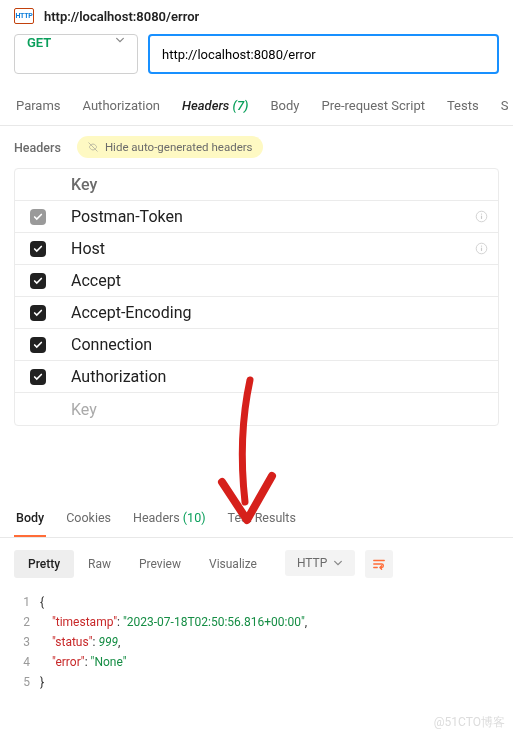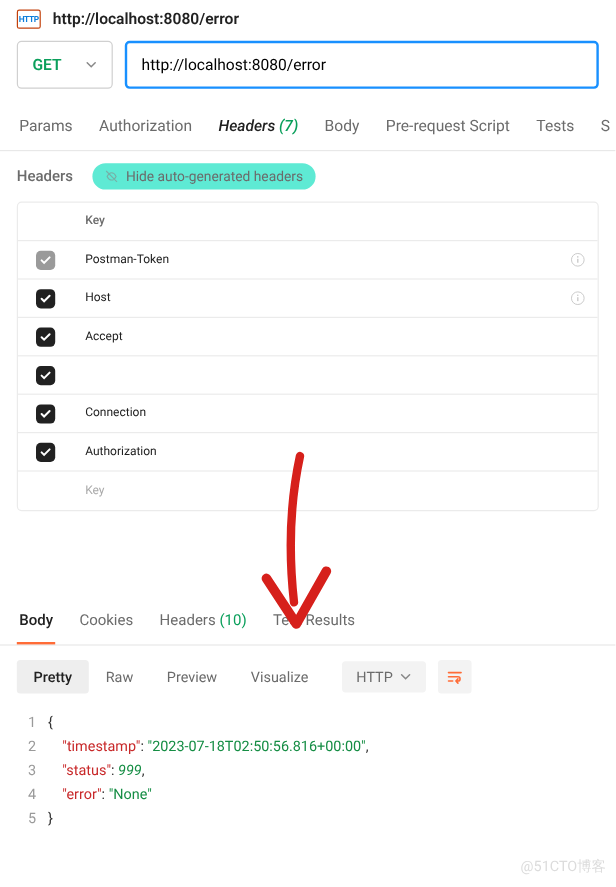--- a/index.html
+++ b/index.html
@@ -3,56 +3,56 @@
 <meta charset="utf-8">
 <style>
 * { margin: 0; padding: 0; box-sizing: border-box; font-family: -apple-system, BlinkMacSystemFont, "Segoe UI", Roboto, sans-serif; }
 body { background: #fff; color: #212121; font-size: 13px; width: 513px; height: 739px; overflow: hidden; position: relative; }
 
 .top-row { display: flex; align-items: center; padding: 8px 14px 10px; gap: 10px; }
 .http-badge { width: 20px; height: 16px; display: inline-flex; align-items: center; justify-content: center; border: 1px solid #c2410c; color: #0e7eda; font-size: 7px; font-weight: 700; border-radius: 2px; letter-spacing: -0.3px; }
 .title { font-weight: 600; font-size: 13px; color: #212121; }
 
 .req-row { display: flex; gap: 10px; padding: 0 14px 14px; }
-.method-sel { width: 80px; height: 40px; border: 1px solid #d0d0d0; border-radius: 4px; display: flex; align-items: center; justify-content: space-between; padding: 0 12px; cursor: pointer; }
+.method-sel { width: 124px; height: 40px; border: 1px solid #d0d0d0; border-radius: 4px; display: flex; justify-content: space-between; padding: 0 12px; cursor: pointer; }
 .method-label { color: #0a9f5b; font-weight: 600; font-size: 13px; }
 .chevron { width: 10px; height: 10px; }
 .url-input { flex: 1; height: 40px; border: 2px solid #1890ff; border-radius: 4px; padding: 0 12px; font-size: 13px; outline: none; }
 
 .tabs { display: flex; gap: 18px; padding: 0 14px; border-bottom: 1px solid #e8e8e8; font-size: 13px; overflow: hidden; white-space: nowrap; }
 .tab { padding: 10px 2px; color: #6b6b6b; cursor: pointer; }
 .tab.active { color: #212121; font-weight: 500; border-bottom: 2px solid transparent; font-style: italic; }
 .tab .count { color: #0a9f5b; }
 
 .subhead { display: flex; align-items: center; padding: 10px 14px; gap: 16px; }
 .subhead-label { color: #6b6b6b; font-weight: 500; font-size: 12.5px; }
-.hide-pill { background: #5eead4; border-radius: 12px; padding: 4px 10px; font-size: 11.5px; color: #6b6b6b; display: flex; align-items: center; gap: 6px; cursor: pointer; }
+.hide-pill { background: #fef9c3; border-radius: 12px; padding: 4px 10px; font-size: 11.5px; color: #6b6b6b; display: flex; align-items: center; gap: 6px; cursor: pointer; }
 .eye-off { width: 12px; height: 12px; opacity: 0.6; }
 
 .htable { border: 1px solid #ebebeb; border-radius: 4px; margin: 0 14px; }
 .hrow { display: flex; align-items: center; border-bottom: 1px solid #ebebeb; height: 32px; }
 .hrow:last-child { border-bottom: none; }
 .hcell-chk { width: 46px; display: flex; justify-content: center; }
-.hcell-key { flex: 1; padding: 0 10px; font-size: 10px; color: #212121; }
+.hcell-key { flex: 1; padding: 0 10px; font-size: 16px; color: #212121; }
 .hcell-key.placeholder { color: #aaa; }
 .hcell-info { width: 34px; display: flex; justify-content: center; }
 .hrow.head .hcell-key { color: #6b6b6b; font-weight: 500; }
 .chk { width: 16px; height: 16px; border-radius: 4px; display: flex; align-items: center; justify-content: center; }
 .chk.empty { border: 1.2px solid #c8c8c8; background: #fff; }
 .chk.on { background: #212121; }
 .chk.partial { background: #9a9a9a; }
 .chk svg { width: 10px; height: 10px; }
 .info-ico { width: 13px; height: 13px; opacity: 0.45; }
 .disabled-text { color: #b0b0b0; }
 
 .resp-tabs { display: flex; gap: 18px; padding: 0 14px; margin-top: 74px; border-bottom: 1px solid #e8e8e8; font-size: 12.5px; }
 .rtab { padding: 10px 2px; color: #6b6b6b; cursor: pointer; }
 .rtab.active { color: #212121; font-weight: 500; border-bottom: 2px solid #ff6c37; }
 
-.view-row { display: flex; align-items: center; gap: 0; padding: 12px 14px; }
+.view-row { display: flex; align-items: flex-start; gap: 0; padding: 12px 14px; }
 .view-seg { display: flex; background: transparent; }
 .vbtn { padding: 7px 14px; font-size: 12px; color: #6b6b6b; cursor: pointer; border-radius: 3px; }
 .vbtn.active { background: #eeeeee; color: #212121; font-weight: 500; }
 .json-sel { margin-left: 14px; padding: 6px 12px; background: #f3f3f3; border-radius: 3px; font-size: 12px; color: #6b6b6b; display: flex; align-items: center; gap: 6px; cursor: pointer; }
 .wrap-btn { margin-left: 10px; width: 28px; height: 28px; background: #f3f3f3; border-radius: 3px; display: flex; align-items: center; justify-content: center; cursor: pointer; }
 
 .code { padding: 2px 14px; font-family: Consolas, Monaco, monospace; font-size: 12px; line-height: 20px; }
 .cline { display: flex; }
 .ln { width: 26px; text-align: right; color: #9a9a9a; padding-right: 10px; user-select: none; }
 .cc { white-space: pre; }
@@ -159,20 +159,21 @@
   </div>
 
   <div class="hrow">
     <div class="hcell-chk">
         <div class="chk on">
           <svg viewBox="0 0 12 12">
             <path d="M2 6l2.5 2.5L10 3" stroke="#fff" stroke-width="2" fill="none" stroke-linecap="round"></path>
           </svg>
         </div>
       </div>
+    <div class="hcell-key">Accept-Encoding</div>
     <div class="hcell-info"></div>
   </div>
 
   <div class="hrow">
     <div class="hcell-chk">
         <div class="chk on">
           <svg viewBox="0 0 12 12">
             <path d="M2 6l2.5 2.5L10 3" stroke="#fff" stroke-width="2" fill="none" stroke-linecap="round"></path>
           </svg>
         </div>

